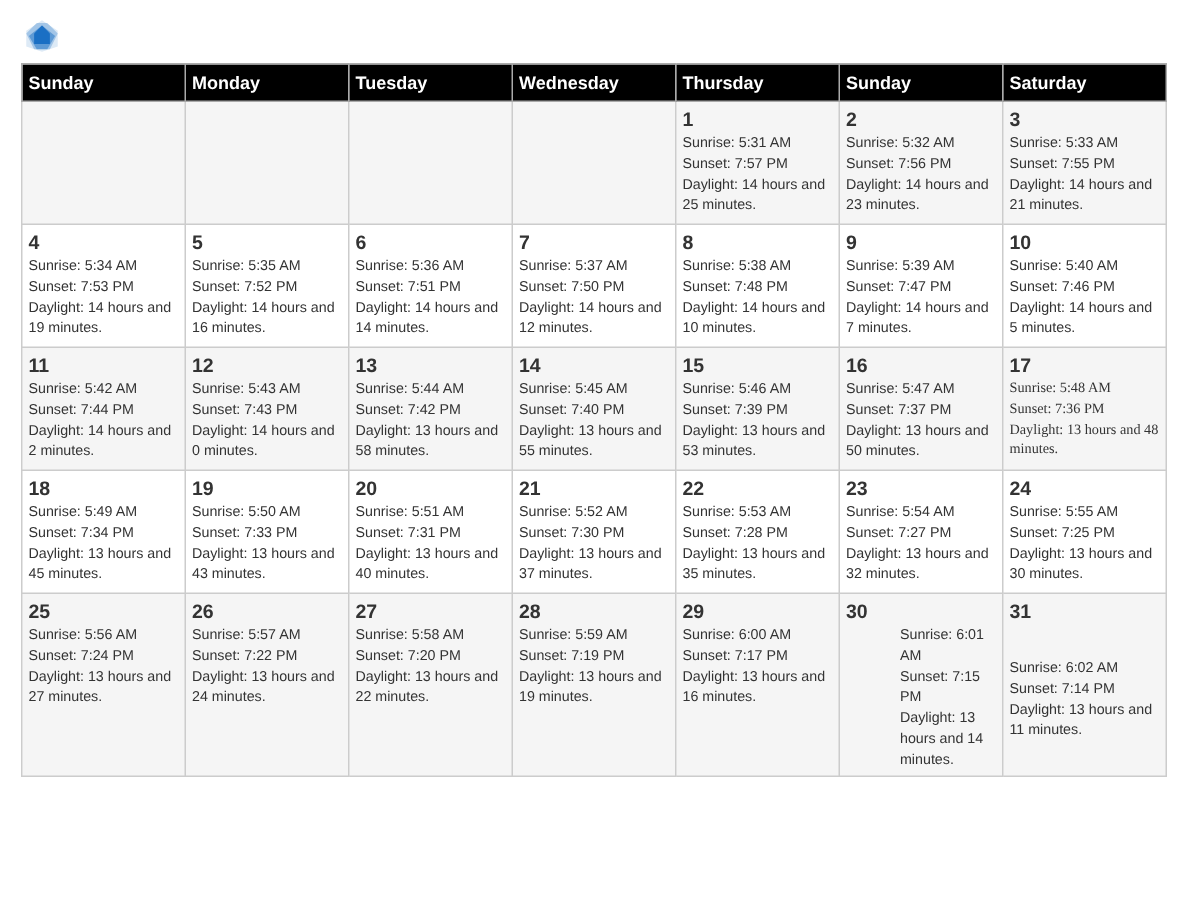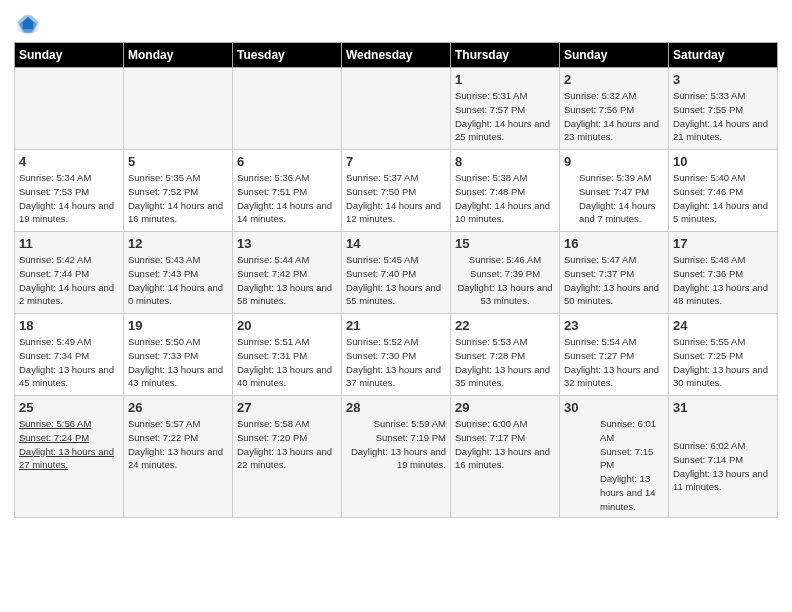--- a/index.html
+++ b/index.html
@@ -184,21 +184,21 @@
 Daylight: 14 hours and 12 minutes.</div>
           </td>
           <td>
             <span class="day-num">8</span>
             <div class="cell-content" style="white-space: pre-line;">Sunrise: 5:38 AM
 Sunset: 7:48 PM
 Daylight: 14 hours and 10 minutes.</div>
           </td>
           <td>
             <span class="day-num">9</span>
-            <div class="cell-content" style="white-space: pre-line; margin-left: 15px;">Sunrise: 5:39 AM
+            <div class="cell-content" style="white-space: pre-line;">Sunrise: 5:39 AM
 Sunset: 7:47 PM
 Daylight: 14 hours and 7 minutes.</div>
           </td>
           <td>
             <span class="day-num">10</span>
             <div class="cell-content" style="white-space: pre-line;">Sunrise: 5:40 AM
 Sunset: 7:46 PM
 Daylight: 14 hours and 5 minutes.</div>
           </td>
         </tr>
@@ -222,33 +222,33 @@
 Daylight: 13 hours and 58 minutes.</div>
           </td>
           <td>
             <span class="day-num">14</span>
             <div class="cell-content" style="white-space: pre-line;">Sunrise: 5:45 AM
 Sunset: 7:40 PM
 Daylight: 13 hours and 55 minutes.</div>
           </td>
           <td>
             <span class="day-num">15</span>
-            <div class="cell-content" style="white-space: pre-line; text-align: center;">Sunrise: 5:46 AM
+            <div class="cell-content" style="white-space: pre-line;">Sunrise: 5:46 AM
 Sunset: 7:39 PM
 Daylight: 13 hours and 53 minutes.</div>
           </td>
           <td>
             <span class="day-num">16</span>
             <div class="cell-content" style="white-space: pre-line;">Sunrise: 5:47 AM
 Sunset: 7:37 PM
 Daylight: 13 hours and 50 minutes.</div>
           </td>
           <td>
             <span class="day-num">17</span>
-            <div class="cell-content" style="white-space: pre-line;">Sunrise: 5:48 AM
+            <div class="cell-content" style="white-space: pre-line; font-family: Liberation Serif, serif;">Sunrise: 5:48 AM
 Sunset: 7:36 PM
 Daylight: 13 hours and 48 minutes.</div>
           </td>
         </tr>
         <tr>
           <td>
             <span class="day-num">18</span>
             <div class="cell-content" style="white-space: pre-line;">Sunrise: 5:49 AM
 Sunset: 7:34 PM
 Daylight: 13 hours and 45 minutes.</div>
@@ -286,39 +286,39 @@
           <td>
             <span class="day-num">24</span>
             <div class="cell-content" style="white-space: pre-line;">Sunrise: 5:55 AM
 Sunset: 7:25 PM
 Daylight: 13 hours and 30 minutes.</div>
           </td>
         </tr>
         <tr>
           <td>
             <span class="day-num">25</span>
-            <div class="cell-content" style="white-space: pre-line; text-decoration: underline;">Sunrise: 5:56 AM
+            <div class="cell-content" style="white-space: pre-line;">Sunrise: 5:56 AM
 Sunset: 7:24 PM
 Daylight: 13 hours and 27 minutes.</div>
           </td>
           <td>
             <span class="day-num">26</span>
             <div class="cell-content" style="white-space: pre-line;">Sunrise: 5:57 AM
 Sunset: 7:22 PM
 Daylight: 13 hours and 24 minutes.</div>
           </td>
           <td>
             <span class="day-num">27</span>
             <div class="cell-content" style="white-space: pre-line;">Sunrise: 5:58 AM
 Sunset: 7:20 PM
 Daylight: 13 hours and 22 minutes.</div>
           </td>
           <td>
             <span class="day-num">28</span>
-            <div class="cell-content" style="white-space: pre-line; text-align: right;">Sunrise: 5:59 AM
+            <div class="cell-content" style="white-space: pre-line;">Sunrise: 5:59 AM
 Sunset: 7:19 PM
 Daylight: 13 hours and 19 minutes.</div>
           </td>
           <td>
             <span class="day-num">29</span>
             <div class="cell-content" style="white-space: pre-line;">Sunrise: 6:00 AM
 Sunset: 7:17 PM
 Daylight: 13 hours and 16 minutes.</div>
           </td>
           <td>

